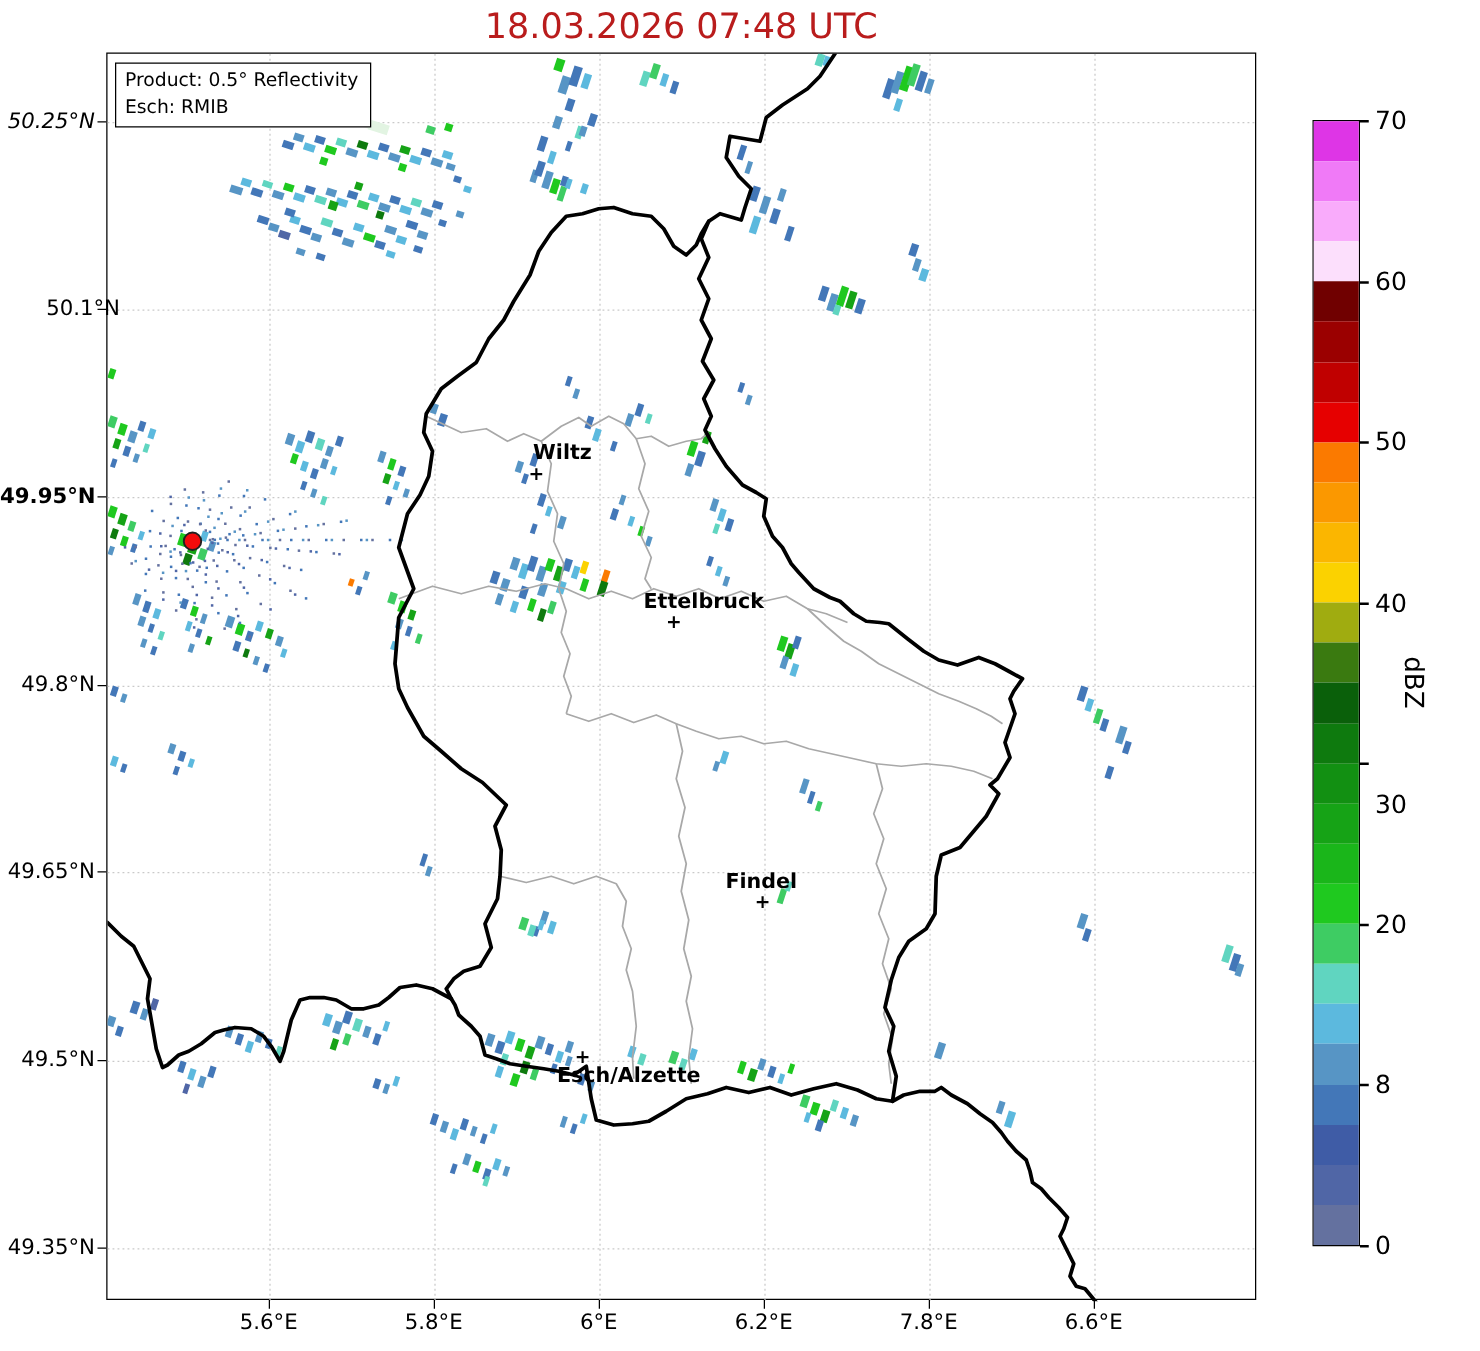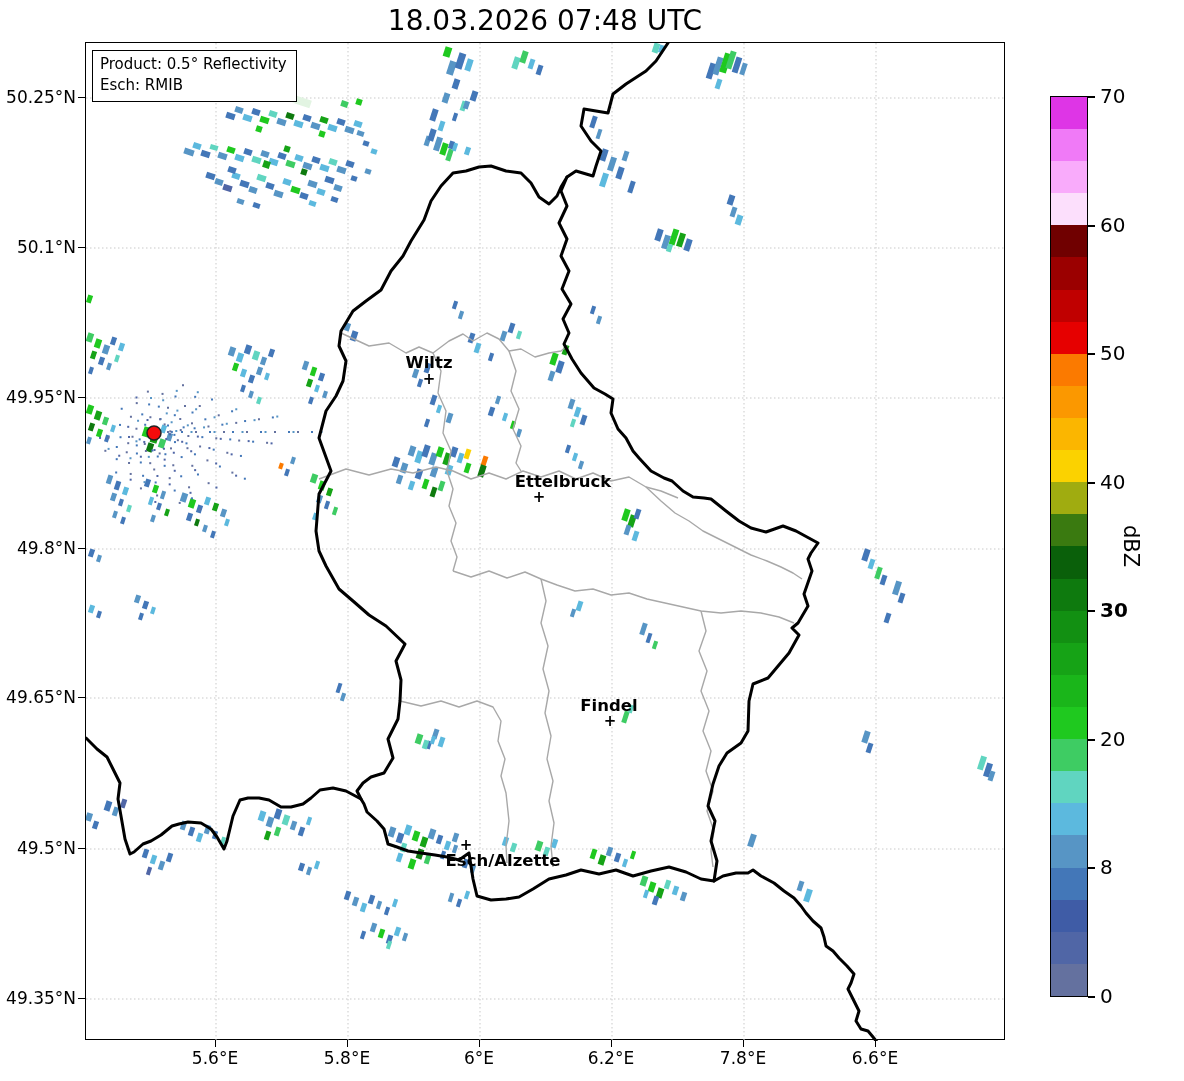--- a/index.html
+++ b/index.html
@@ -1,19 +1,19 @@
 <!DOCTYPE html>
 <html><head>
 <meta charset="utf-8">
 <style>
   html,body{margin:0;padding:0;background:#fff;}
   #figure{position:relative;width:1184px;height:1081px;background:#fff;
           font-family:"DejaVu Sans","Liberation Sans",sans-serif;overflow:hidden;}
   #title{position:absolute;left:85px;top:4px;width:920px;text-align:center;
-         font-size:28px;color:#000000;}
+         font-size:28px;color:#b91c1c;}
   #plot{position:absolute;left:85px;top:42px;width:920px;height:998px;
         border:1.8px solid #000;box-sizing:border-box;background:#fff;}
   #plot svg{position:absolute;left:0;top:0;}
   #infobox{position:absolute;left:92px;top:50px;background:#fff;border:1.4px solid #000;
            padding:3px 9px 5px 7px;font-size:15px;line-height:21px;color:#000;z-index:5;}
   .ytick-label{position:absolute;left:0;width:76px;text-align:right;font-size:17px;color:#000;transform:translateY(-50%);}
   .xtick-label{position:absolute;top:1048px;font-size:17px;color:#000;transform:translateX(-50%);}
   .tick-mark{position:absolute;background:#000;}
   .city{position:absolute;transform:translate(-50%,-50%);font-size:16.5px;font-weight:bold;
         color:#000;white-space:nowrap;z-index:4;}
@@ -656,25 +656,25 @@
       <div class="cb-seg" style="background: rgb(192, 0, 0);"></div>
       <div class="cb-seg" style="background: rgb(155, 0, 0);"></div>
       <div class="cb-seg" style="background: rgb(112, 0, 0);"></div>
       <div class="cb-seg" style="background: rgb(252, 223, 252);"></div>
       <div class="cb-seg" style="background: rgb(249, 171, 251);"></div>
       <div class="cb-seg" style="background: rgb(240, 122, 247);"></div>
       <div class="cb-seg" style="background: rgb(222, 53, 230);"></div>
     </div>
   <div id="cbar-title">dBZ</div>
 <div class="tick-mark" style="left: 78px; top: 96.5px; width: 7px; height: 1.5px;"></div>
-    <div class="ytick-label" style="top: 97px;">50.25°N</div>
+    <div class="ytick-label" style="top: 97px; font-style: italic;">50.25°N</div>
     <div class="tick-mark" style="left: 78px; top: 246.5px; width: 7px; height: 1.5px;"></div>
-    <div class="ytick-label" style="top: 247px;">50.1°N</div>
+    <div class="ytick-label" style="top: 247px; padding-left: 20px;">50.1°N</div>
     <div class="tick-mark" style="left: 78px; top: 396.5px; width: 7px; height: 1.5px;"></div>
-    <div class="ytick-label" style="top: 397px;">49.95°N</div>
+    <div class="ytick-label" style="top: 397px; font-weight: bold;">49.95°N</div>
     <div class="tick-mark" style="left: 78px; top: 547.5px; width: 7px; height: 1.5px;"></div>
     <div class="ytick-label" style="top: 548px;">49.8°N</div>
     <div class="tick-mark" style="left: 78px; top: 696.5px; width: 7px; height: 1.5px;"></div>
     <div class="ytick-label" style="top: 697px;">49.65°N</div>
     <div class="tick-mark" style="left: 78px; top: 847.5px; width: 7px; height: 1.5px;"></div>
     <div class="ytick-label" style="top: 848px;">49.5°N</div>
     <div class="tick-mark" style="left: 78px; top: 997.5px; width: 7px; height: 1.5px;"></div>
     <div class="ytick-label" style="top: 998px;">49.35°N</div>
     <div class="tick-mark" style="left: 214.5px; top: 1040px; width: 1.5px; height: 7px;"></div>
     <div class="xtick-label" style="left: 215px;">5.6°E</div>
@@ -688,30 +688,30 @@
     <div class="xtick-label" style="left: 743px;">7.8°E</div>
     <div class="tick-mark" style="left: 874.5px; top: 1040px; width: 1.5px; height: 7px;"></div>
     <div class="xtick-label" style="left: 875px;">6.6°E</div>
     <div class="cb-tick" style="top: 996px;"></div>
     <div class="cb-label" style="top: 997px;">0</div>
     <div class="cb-tick" style="top: 867px;"></div>
     <div class="cb-label" style="top: 868px;">8</div>
     <div class="cb-tick" style="top: 739px;"></div>
     <div class="cb-label" style="top: 740px;">20</div>
     <div class="cb-tick" style="top: 610px;"></div>
-    <div class="cb-label" style="top: 611px; font-weight: bold;">30</div>
+    <div class="cb-label" style="top: 644px;">30</div>
     <div class="cb-tick" style="top: 482px;"></div>
     <div class="cb-label" style="top: 483px;">40</div>
     <div class="cb-tick" style="top: 353px;"></div>
     <div class="cb-label" style="top: 354px;">50</div>
     <div class="cb-tick" style="top: 225px;"></div>
     <div class="cb-label" style="top: 226px;">60</div>
     <div class="cb-tick" style="top: 96px;"></div>
     <div class="cb-label" style="top: 97px;">70</div>
-    <div class="city" style="left: 429px; top: 362px;">Wiltz</div>
+    <div class="city" style="left: 450px; top: 362px;">Wiltz</div>
     <div class="city-cross" style="left: 429px; top: 379px;">+</div>
     <div class="city" style="left: 563px; top: 481px;">Ettelbruck</div>
     <div class="city-cross" style="left: 539px; top: 497px;">+</div>
     <div class="city" style="left: 609px; top: 705px; text-align: center;">Findel</div>
     <div class="city-cross" style="left: 610px; top: 721px;">+</div>
     <div class="city" style="left: 503px; top: 828px; margin-top: 32px;">Esch/Alzette</div>
     <div class="city-cross" style="left: 466px; top: 845px;">+</div>
   </div>
 
 </body></html>

